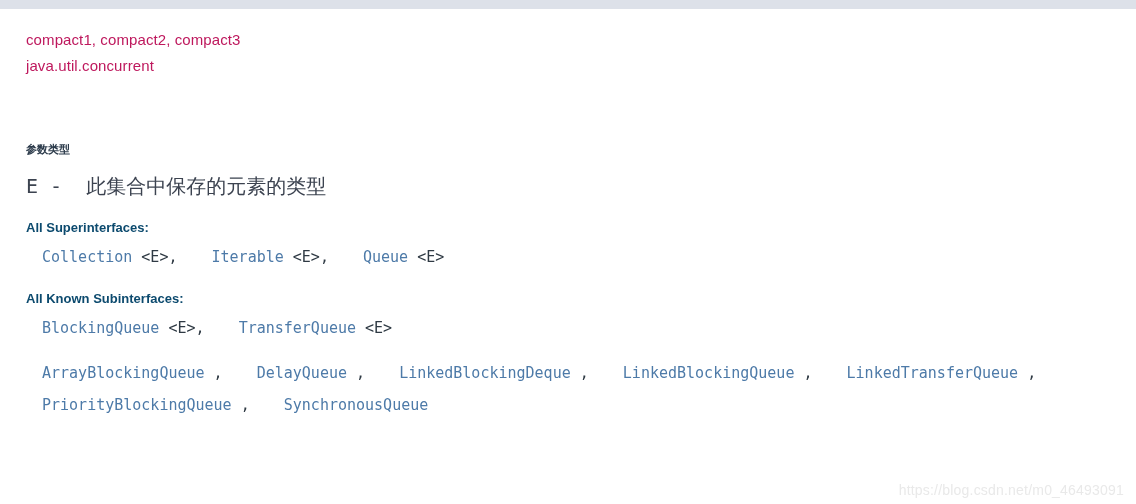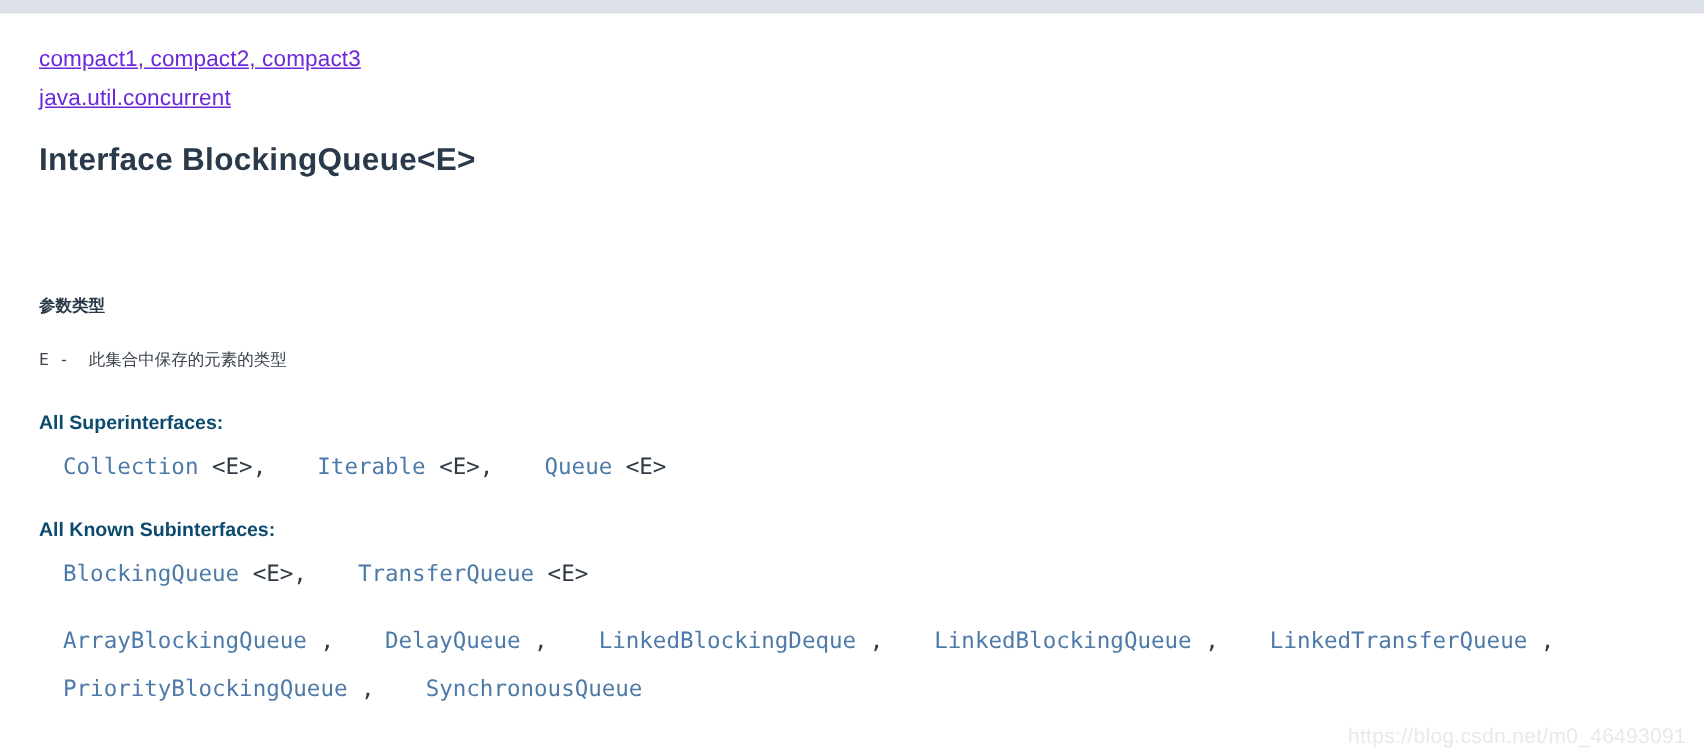--- a/index.html
+++ b/index.html
@@ -18,24 +18,23 @@
     width: 100%;
     height: 9px;
     background: #dde1e9;
   }
   #content {
     padding: 18px 0 0 26px;
   }
   .subtitle-line {
     font-family: "Liberation Sans", sans-serif;
     font-size: 15px;
-    color: #6d28d9;
+    color: #be185d;
     line-height: 26px;
     letter-spacing: 0.1px;
-    text-decoration: underline;
   }
   #page-title {
     font-family: "Liberation Sans", sans-serif;
     font-size: 21px;
     font-weight: bold;
     color: #2b3a4a;
     margin-top: 16px;
     letter-spacing: 0.2px;
   }
   .gap {
@@ -51,21 +50,21 @@
   }
   .section-label-en {
     font-family: "Liberation Sans", sans-serif;
     font-size: 13px;
     font-weight: bold;
     color: #0c4a6e;
     line-height: 20px;
   }
   .param-desc {
     font-family: "DejaVu Sans Mono", monospace;
-    font-size: 11px;
+    font-size: 20px;
     color: #3c4350;
     margin-top: 13px;
     line-height: 24px;
   }
   .param-desc .cjk {
     font-family: "DejaVu Sans", sans-serif;
   }
   .sig-row {
     font-family: "DejaVu Sans Mono", monospace;
     font-size: 15px;
@@ -114,21 +113,20 @@
 </head>
 <body>
 
 <div id="topbar"></div>
 
 <div id="content">
 
   <div class="subtitle-line">compact1, compact2, compact3</div>
   <div class="subtitle-line">java.util.concurrent</div>
 
-  <h1 id="page-title">Interface BlockingQueue&lt;E&gt;</h1>
 
   <div class="gap"></div>
 
   <div>
     <div class="section-label-cjk">参数类型</div>
     <div class="param-desc"><span>E</span>&nbsp;<span>-</span>&nbsp;&nbsp;<span class="cjk">此集合中保存的元素的类型</span></div>
   </div>
 
   <div class="block-superinterfaces">
     <div class="section-label-en">All Superinterfaces:</div>

